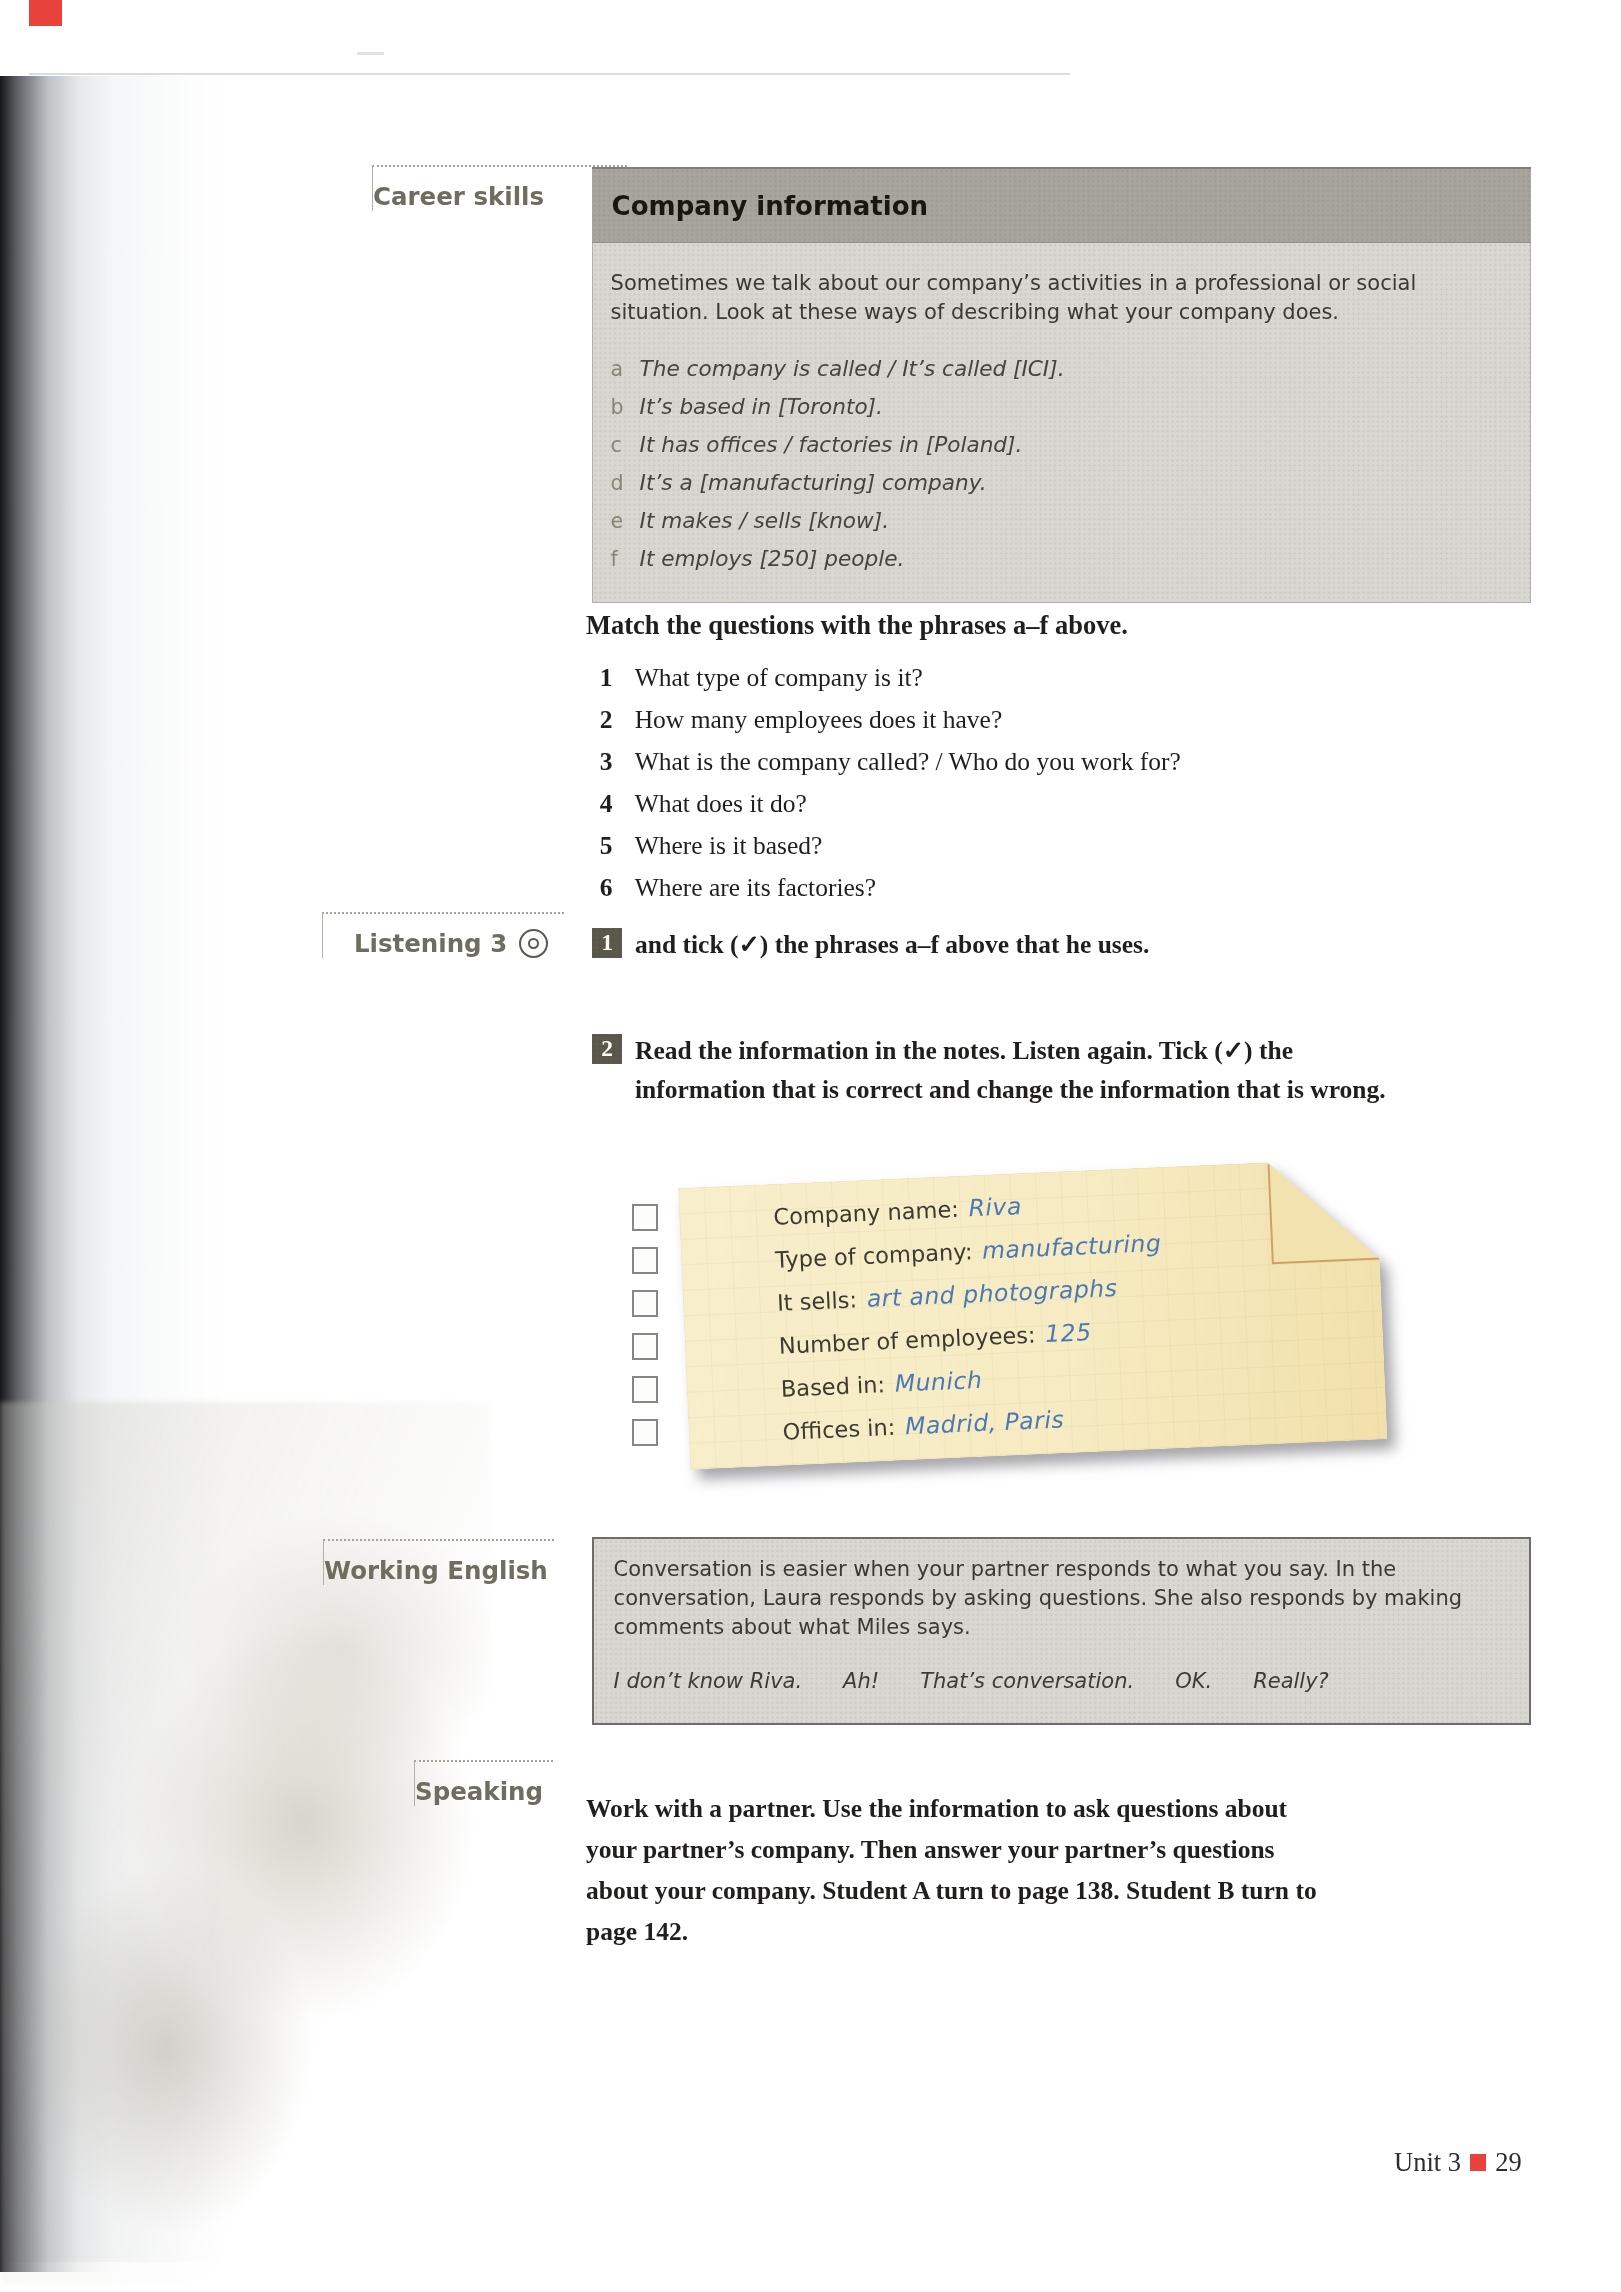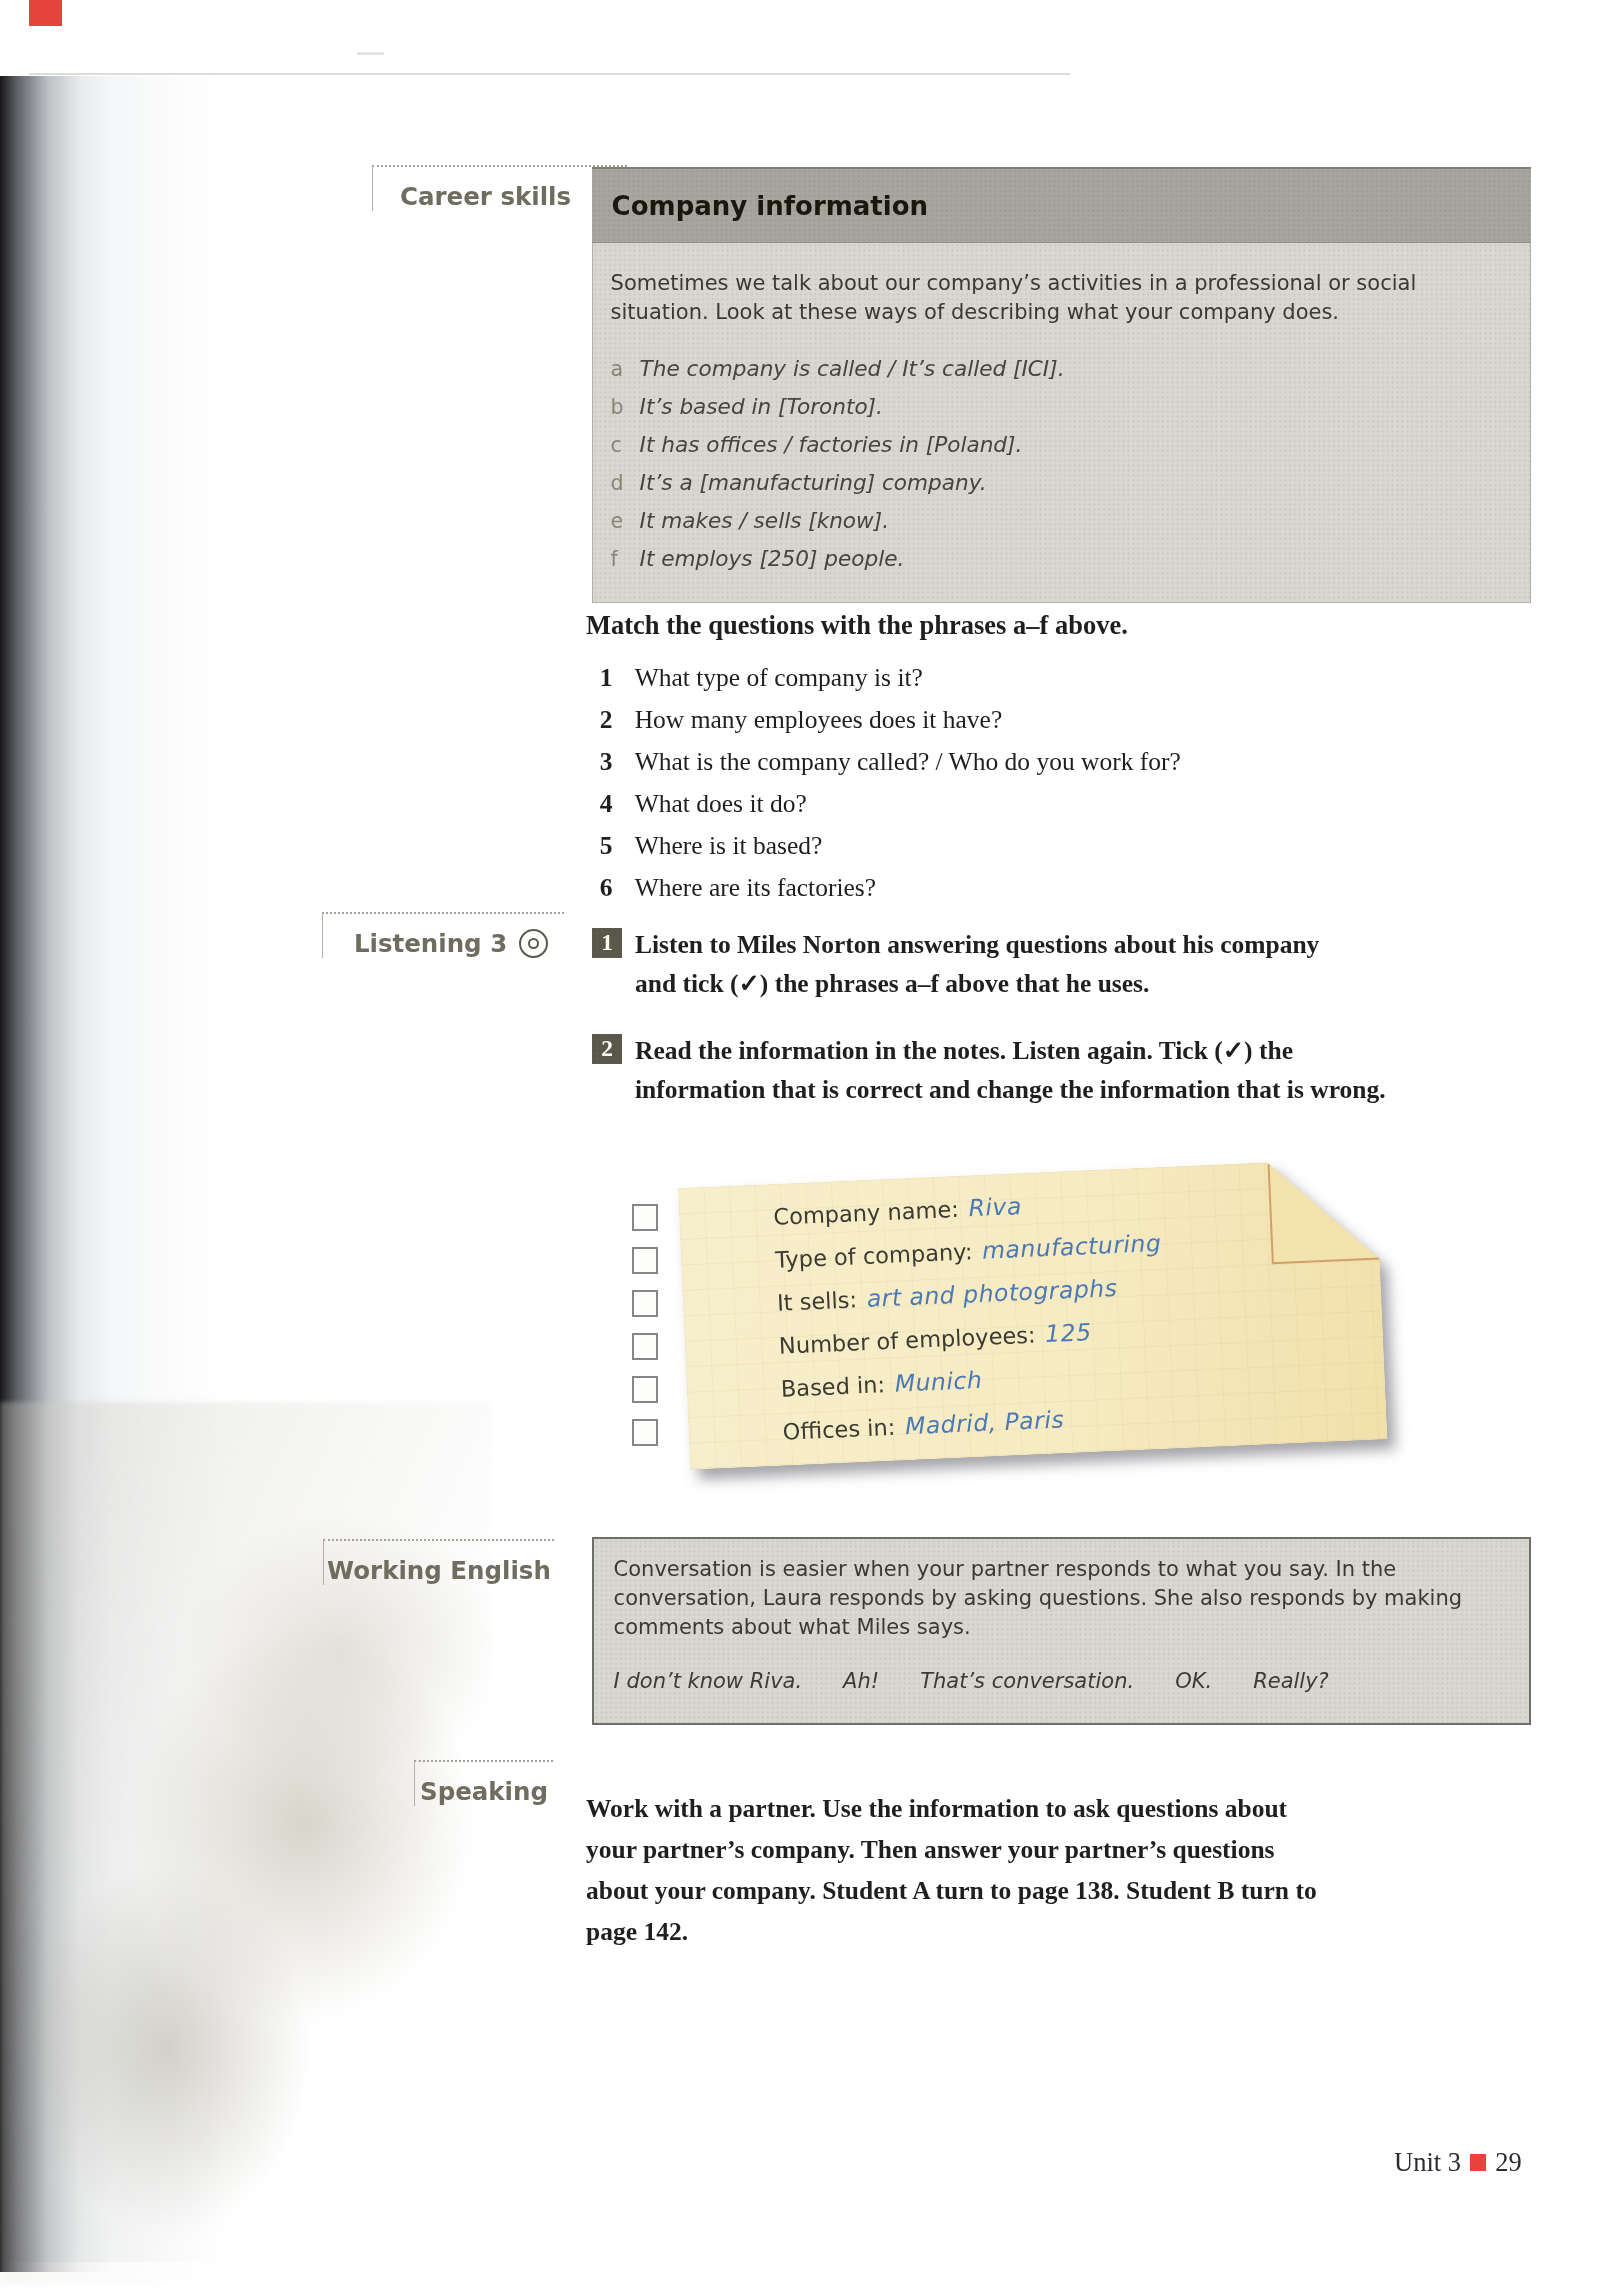--- a/index.html
+++ b/index.html
@@ -36,21 +36,21 @@
   }
   .light-band { left:1217px; top:157px; width:51px; height:1715px; background:rgba(255,255,255,0.16); }
 
   
   .side-label {
     border-top:2px dotted #a3a198;
     border-left:1px solid #b2b0a7;
     color:#6f6d60;
     font-weight:bold;
     font-size:24.5px;
-    text-align:center;
+    text-align:left;
     padding-top:14.7px;
   }
   .label-flex { display:flex; justify-content:flex-end; align-items:center; gap:11.8px; }
   .cd-icon {
     width:29px; height:29px; border:2px solid #5a584f; border-radius:50%;
     display:inline-flex; align-items:center; justify-content:center; box-sizing:border-box;
     background:#fdfdfb; flex:0 0 auto;
   }
   .cd-icon i { width:6.9px; height:6.9px; border:2px solid #5a584f; border-radius:50%; display:block; }
 
@@ -183,21 +183,20 @@
   <div class="label-flex">
     <span>Listening 3</span>
     <span class="cd-icon">
         <i></i>
       </span>
   </div>
 </div>
 
 <div class="abs exercise serif" style="left:592px; top:925px;">
   <div class="ex-num halftone">1</div>
-  <div class="ex-text">Listen to Miles Norton answering questions about his company</div>
   <div class="ex-text">and tick (✓) the phrases a–f above that he uses.</div>
 </div>
 
 <div class="abs exercise serif" style="left:592px; top:1031px;">
   <div class="ex-num halftone">2</div>
   <div class="ex-text">Read the information in the notes. Listen again. Tick (✓) the</div>
   <div class="ex-text">information that is correct and change the information that is wrong.</div>
 </div>
 
 <div class="checkbox" style="top:1204px;"></div>

